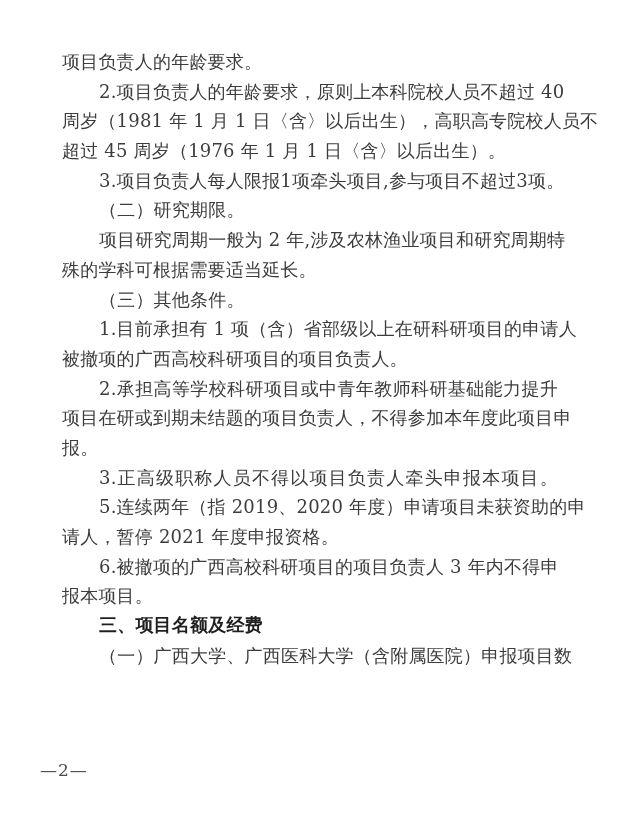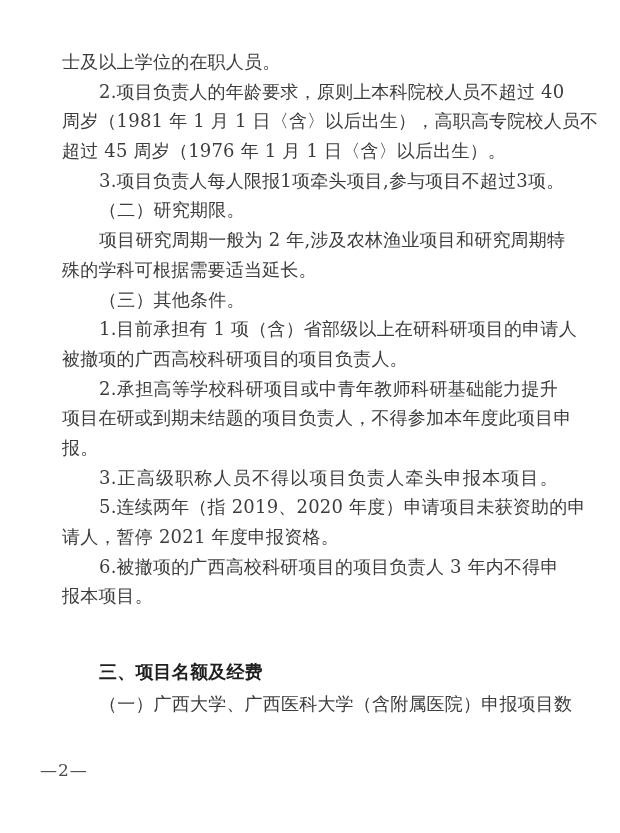--- a/index.html
+++ b/index.html
@@ -30,40 +30,39 @@
     letter-spacing: 0.2px;
   }
   .line.indent {
     padding-left: 37px;
   }
   .line.justify {
     text-align: justify;
     text-align-last: justify;
   }
   .line.heading {
-    font-family: Liberation Mono, monospace;
+    font-family: Liberation Sans, sans-serif;
     font-weight: bold;
     color: #1f1f1f;
-    margin-top: 48px;
   }
   .footer {
     position: absolute;
     left: 40px;
     top: 760px;
     font-size: 17px;
     letter-spacing: 1px;
     color: #4a4a4a;
   }
 </style>
 </head>
 <body>
 
 <div class="page">
   <div class="content" id="lines-container">
-      <div class="line">士及以上学位的在职人员。</div>
+      <div class="line">项目负责人的年龄要求。</div>
       <div class="line indent justify">2.项目负责人的年龄要求，原则上本科院校人员不超过 40</div>
       <div class="line justify">周岁（1981 年 1 月 1 日〈含〉以后出生），高职高专院校人员不</div>
       <div class="line">超过 45 周岁（1976 年 1 月 1 日〈含〉以后出生）。</div>
       <div class="line indent justify">3.项目负责人每人限报1项牵头项目,参与项目不超过3项。</div>
       <div class="line indent">（二）研究期限。</div>
       <div class="line indent justify">项目研究周期一般为 2 年,涉及农林渔业项目和研究周期特</div>
       <div class="line">殊的学科可根据需要适当延长。</div>
       <div class="line indent">（三）其他条件。</div>
       <div class="line indent justify">1.目前承担有 1 项（含）省部级以上在研科研项目的申请人</div>
       <div class="line">被撤项的广西高校科研项目的项目负责人。</div>

